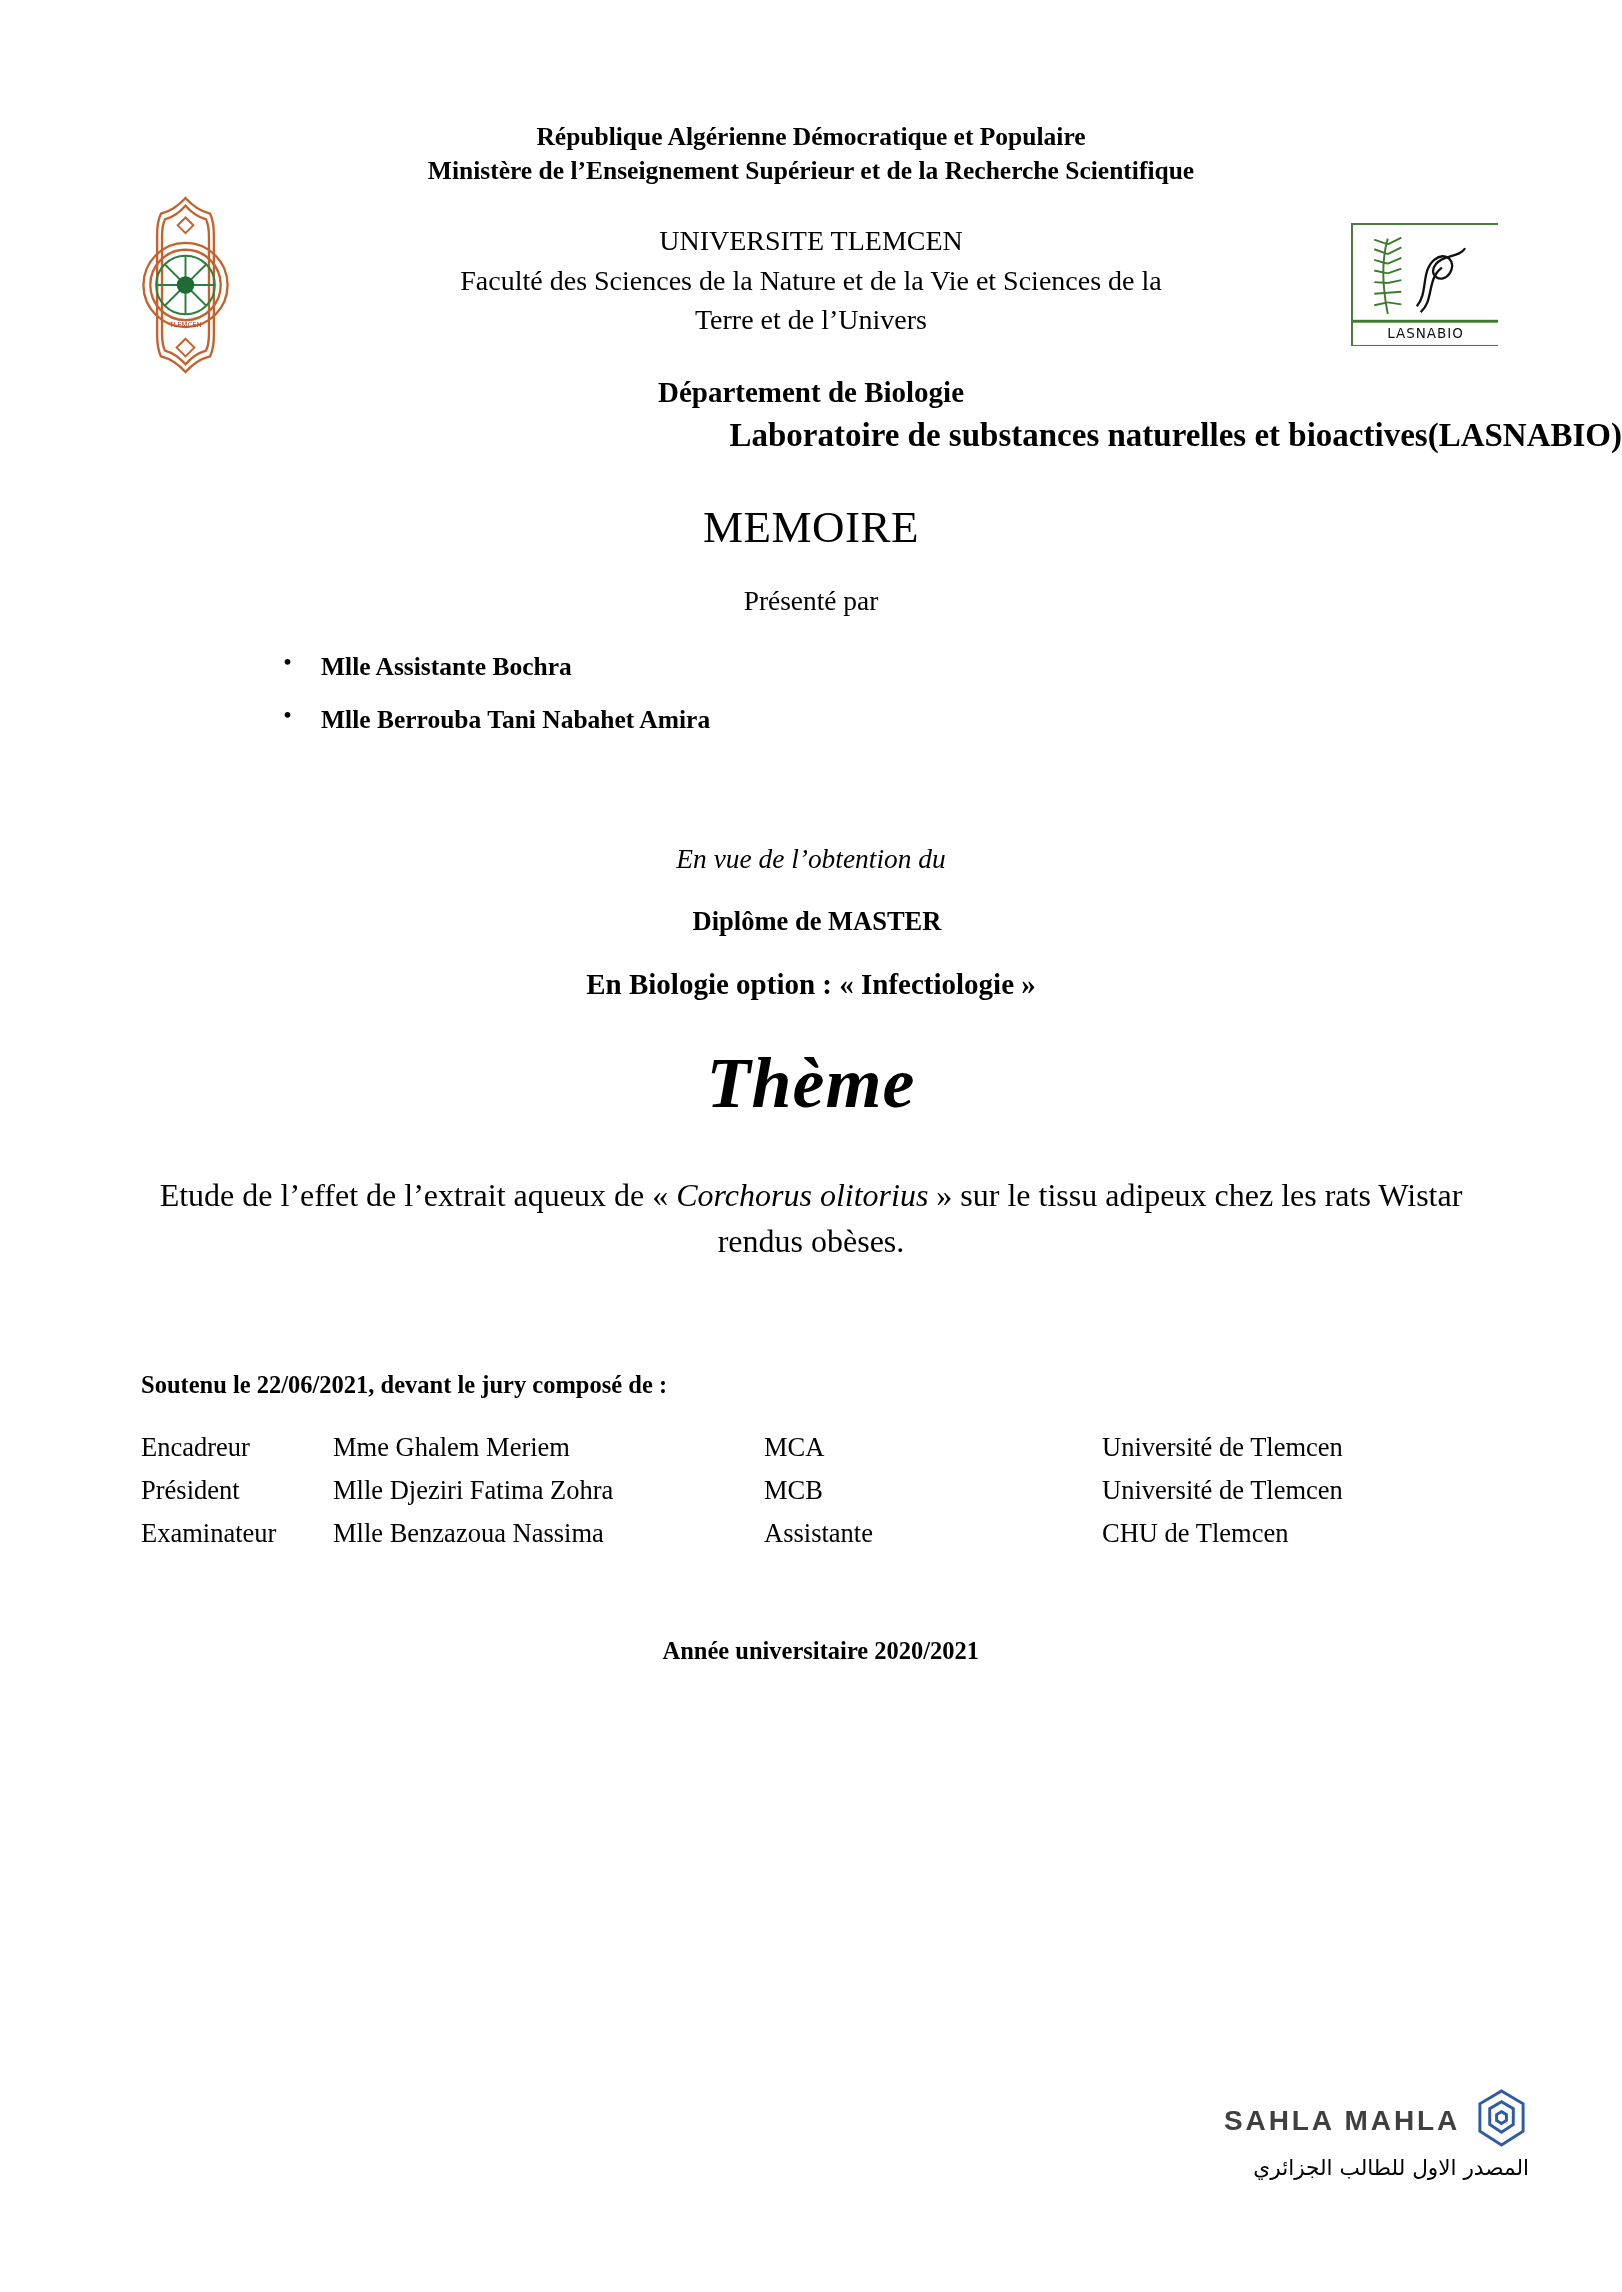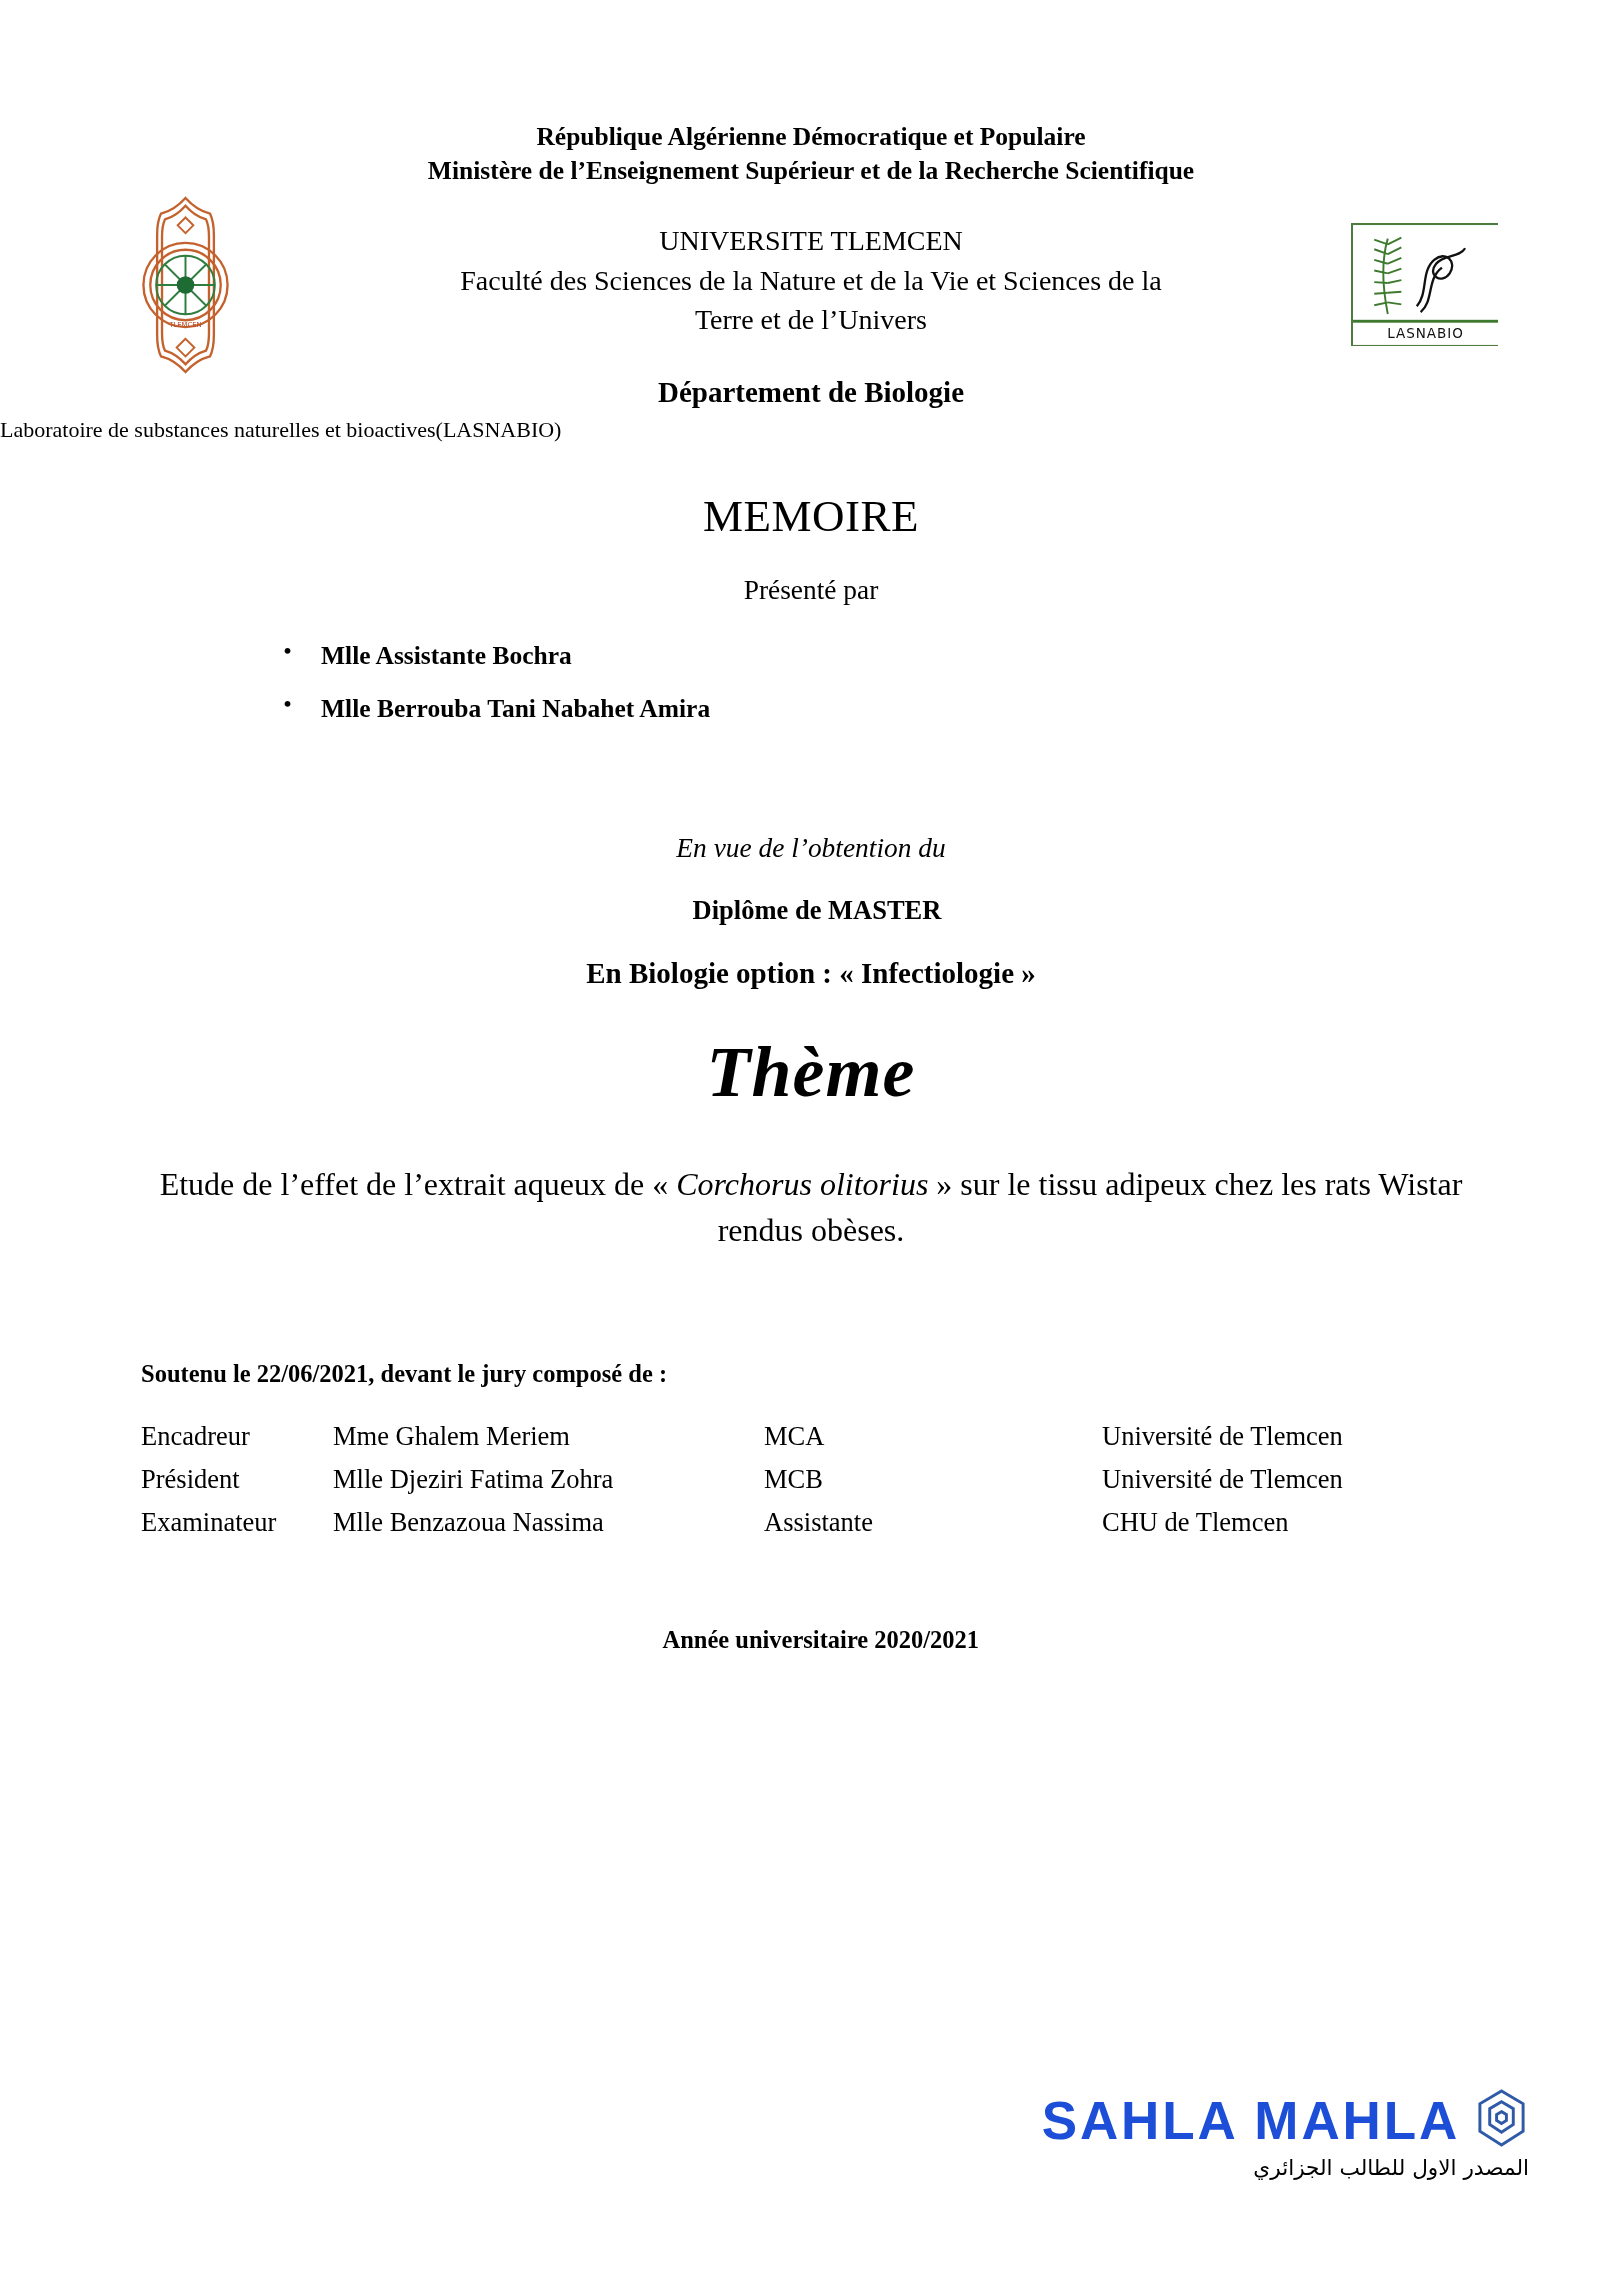--- a/index.html
+++ b/index.html
@@ -54,23 +54,23 @@
     line-height: 1.4;
   }
 
   .dept {
     text-align: center;
     font-size: 29px;
     font-weight: bold;
     margin-top: 37px;
   }
   .lab {
-    text-align: left;
-    font-size: 22px;
-    font-weight: normal;
+    text-align: right;
+    font-size: 33px;
+    font-weight: bold;
     margin-top: 7.8px;
   }
 
   .memoire {
     text-align: center;
     font-size: 45px;
     margin-top: 47px;
     letter-spacing: 0.5px;
   }
   .presente {
@@ -196,23 +196,23 @@
   
   .watermark {
     position: absolute;
     left: 1039px;
     top: 2088px;
     width: 490px;
     height: 137px;
     text-align: right;
   }
   .wm-text {
-    font-size: 53px;
+    font-size: 28px;
     letter-spacing: 2.9px;
-    color: #1d4ed8;
+    color: #404040;
     font-family: "Liberation Sans", sans-serif;
     font-weight: bold;
     display: inline-block;
     vertical-align: middle;
   }
   .wm-sub {
     font-size: 21.6px;
     color: #000000;
     direction: rtl;
     text-align: right;

